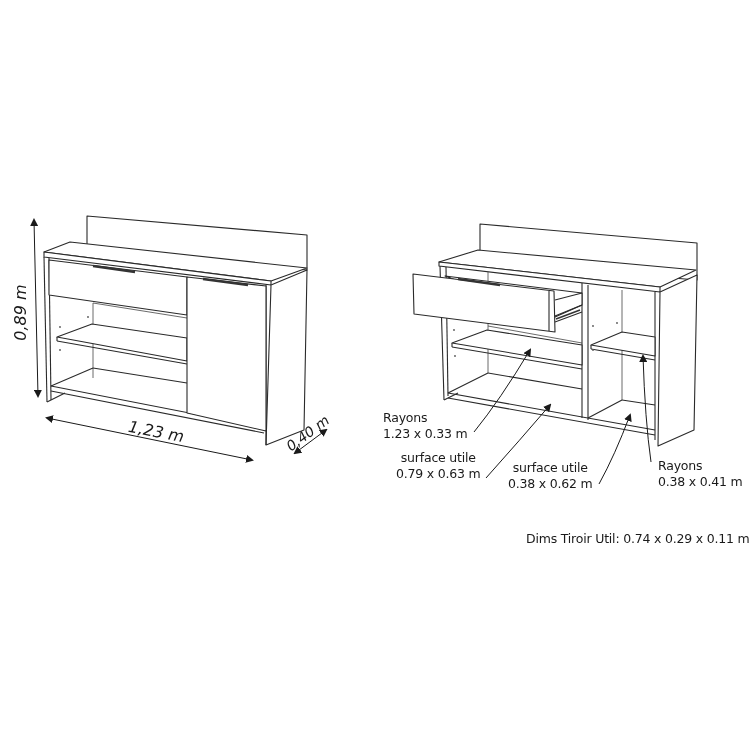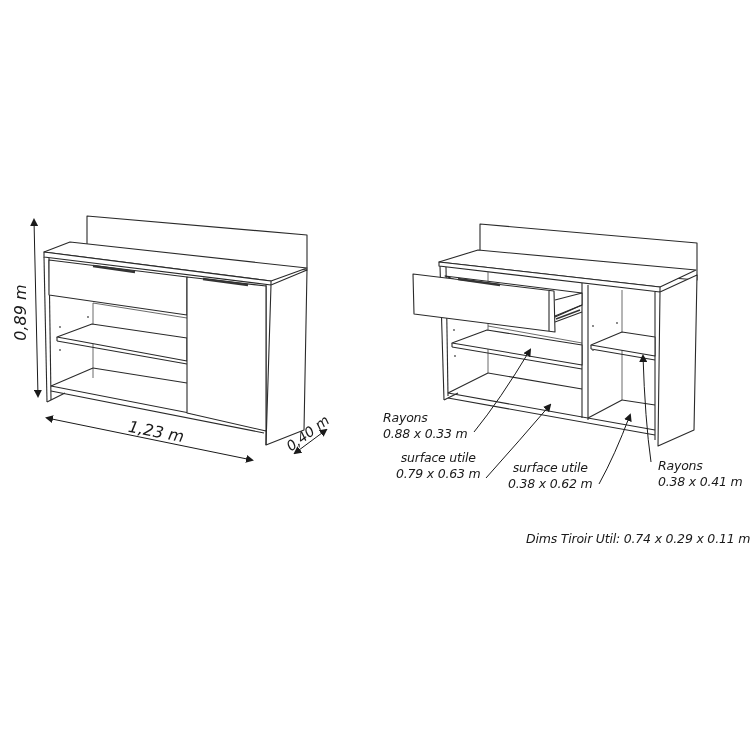--- a/index.html
+++ b/index.html
@@ -1,18 +1,18 @@
 <!DOCTYPE html>
 <html><head>
 <meta charset="utf-8">
 <style>
   html, body { margin: 0; padding: 0; background: #ffffff; }
   body { width: 750px; height: 750px; position: relative; overflow: hidden; font-family: "DejaVu Sans", "Liberation Sans", sans-serif; }
   svg.drawing { position: absolute; left: 0; top: 0; width: 750px; height: 750px; }
-  .lbl { position: absolute; color: #1a1a1a; font-size: 12.5px; line-height: 16px; white-space: nowrap; letter-spacing: -0.2px; font-style: italic; }
+  .lbl { position: absolute; color: #1a1a1a; font-size: 12.5px; line-height: 16px; white-space: nowrap; letter-spacing: -0.2px; }
   .dim { position: absolute; color: #1a1a1a; font-style: italic; font-size: 16px; white-space: nowrap; font-family: "DejaVu Sans", sans-serif; }
   .c { text-align: center; }
   .ln { stroke: #2a2a2a; stroke-width: 1.1; fill: none; stroke-linejoin: round; }
   .lnw { stroke: #2a2a2a; stroke-width: 1.1; fill: #ffffff; stroke-linejoin: round; }
   .thin { stroke: #444; stroke-width: 0.8; fill: none; }
   .handle { stroke: #333; stroke-width: 2.4; fill: none; }
   .arr { stroke: #1a1a1a; stroke-width: 1; fill: none; }
   .dot { fill: #555; }
 </style>
 </head>
@@ -130,21 +130,21 @@
     <path class="arr" d="M651,462 Q645,420 643,356" marker-end="url(#ah)"></path>
   </g>
 </svg>
 
 <div class="dim" style="left:-8px; top:303px; transform: rotate(-90deg); transform-origin: center;">0,89 m</div>
 <div class="dim" style="left:128px; top:422px; transform: rotate(11deg);">1,23 m</div>
 <div class="dim" style="left:283px; top:425px; font-size:14px; transform: rotate(-37deg);">0,40 m</div>
 
 <div class="lbl" style="left:383px; top:410px;">
   <div>Rayons</div>
-  <div>0.88 x 0.33 m</div>
+  <div>1.23 x 0.33 m</div>
 </div>
 <div class="lbl c" style="left:396px; top:450px;">
   <div>surface utile</div>
   <div>0.79 x 0.63 m</div>
 </div>
 <div class="lbl c" style="left:508px; top:460px;">
   <div>surface utile</div>
   <div>0.38 x 0.62 m</div>
 </div>
 <div class="lbl" style="left:658px; top:458px;">

